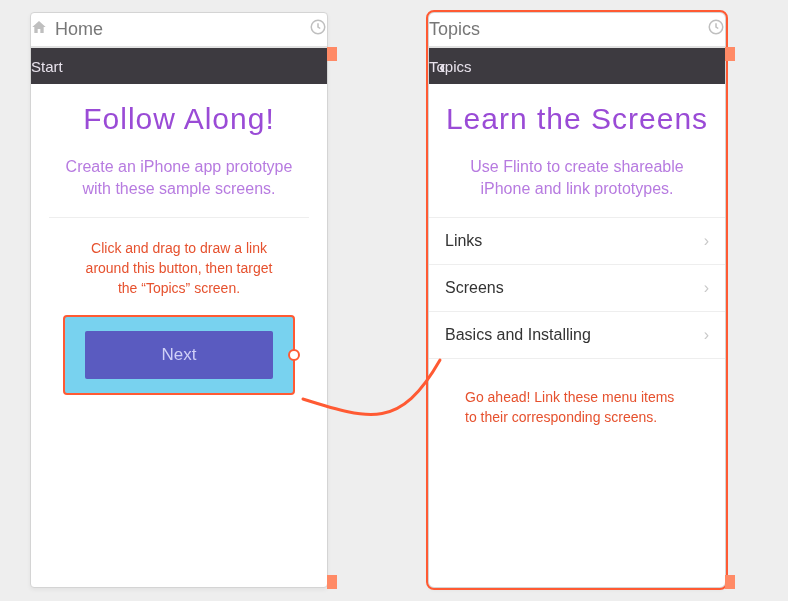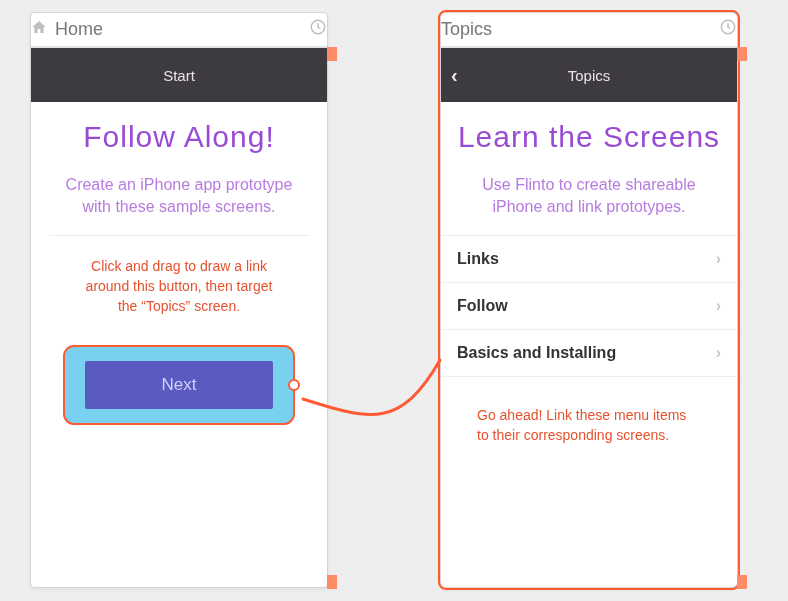--- a/index.html
+++ b/index.html
@@ -32,24 +32,24 @@
   .screen .titlebar .home-icon { margin-right: 8px; color: #bfbfbf; }
   .screen .titlebar .spacer { flex: 1; }
   .screen .titlebar .clock-icon { color: #bfbfbf; }
 
   .device {
     border-top: 1px solid #e2e2e2;
   }
   .navbar {
     background: #3d3a40;
     color: #e8e2ec;
-    height: 54px;
+    height: 36px;
     display: flex;
     align-items: center;
-    justify-content: center;
+    justify-content: flex-start;
     position: relative;
     font-size: 15px;
     font-weight: 300;
   }
   .navbar .back {
     position: absolute;
     left: 10px;
     font-size: 20px;
     font-weight: 600;
     color: #e8e2ec;
@@ -77,29 +77,29 @@
   hr.thin {
     border: 0;
     border-top: 1px solid #eee;
     margin: 0 4px;
   }
 
   .hint {
     color: #e6512e;
     font-size: 14px;
     line-height: 1.45;
-    margin: 20px 30px 28px;
+    margin: 20px 30px 16px;
     font-weight: 400;
   }
 
   
   .link-rect {
     margin: 0 18px 28px;
     border: 2px solid #ff5a33;
-    border-radius: 11px;
+    border-radius: 4px;
     background: #78d2ef;
     padding: 14px 20px;
     position: relative;
   }
   .link-rect .handle {
     position: absolute;
     right: -7px;
     top: 50%;
     transform: translateY(-50%);
     width: 12px;
@@ -114,37 +114,36 @@
     text-align: center;
     padding: 14px 0;
     font-size: 17px;
     border-radius: 2px;
     font-weight: 300;
   }
 
   
   .list {
     margin-top: 8px;
-    font-weight: bold;
   }
   .row {
     display: flex;
     align-items: center;
     padding: 14px 16px;
     border-top: 1px solid #eee;
     font-size: 16px;
     color: #333;
   }
   .row:last-child { border-bottom: 1px solid #eee; }
   .row .spacer { flex: 1; }
   .row .chev { color: #c9c9c9; font-size: 16px; }
 
   
   #screen-home   { top: 12px; left: 30px;  height: 576px; }
-  #screen-topics { top: 12px; left: 440px; height: 576px; }
+  #screen-topics { top: 12px; left: 428px; height: 576px; }
 
   
   #screen-topics.selected {
     outline: 2px solid #ff5a33;
     outline-offset: 0;
     border-radius: 6px;
   }
 
   
   .flag {
@@ -238,21 +237,21 @@
       <p class="purple-sub">Use Flinto to create shareable iPhone and link prototypes.</p>
     </div>
 
     <div class="list">
       <div class="row">
         <span>Links</span>
         <span class="spacer"></span>
         <span class="chev">›</span>
       </div>
       <div class="row">
-        <span>Follow</span>
+        <span>Screens</span>
         <span class="spacer"></span>
         <span class="chev">›</span>
       </div>
       <div class="row">
         <span>Basics and Installing</span>
         <span class="spacer"></span>
         <span class="chev">›</span>
       </div>
     </div>
 

